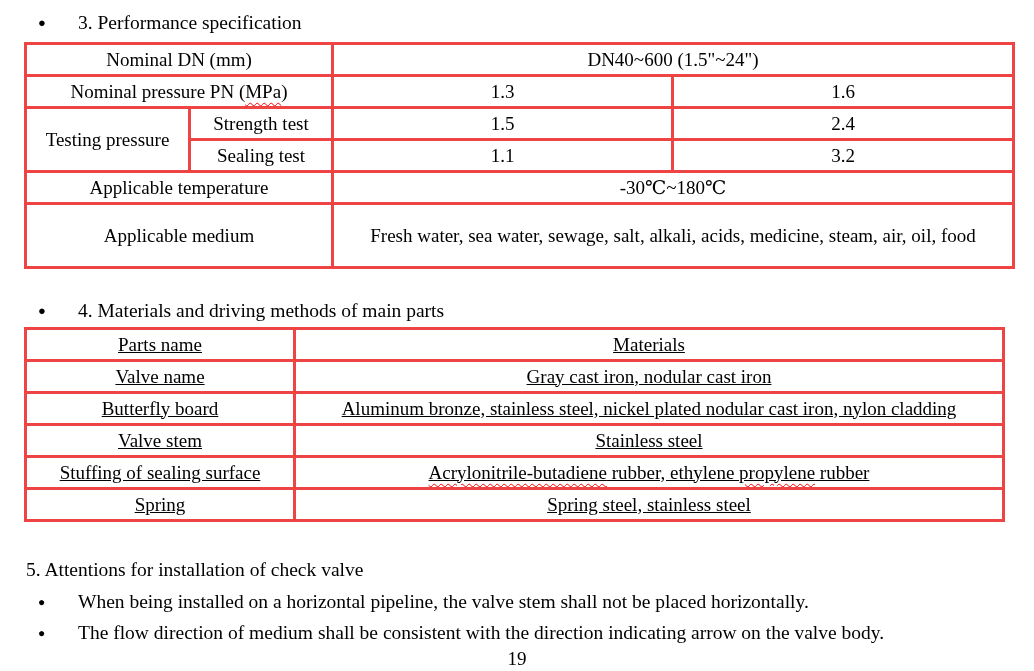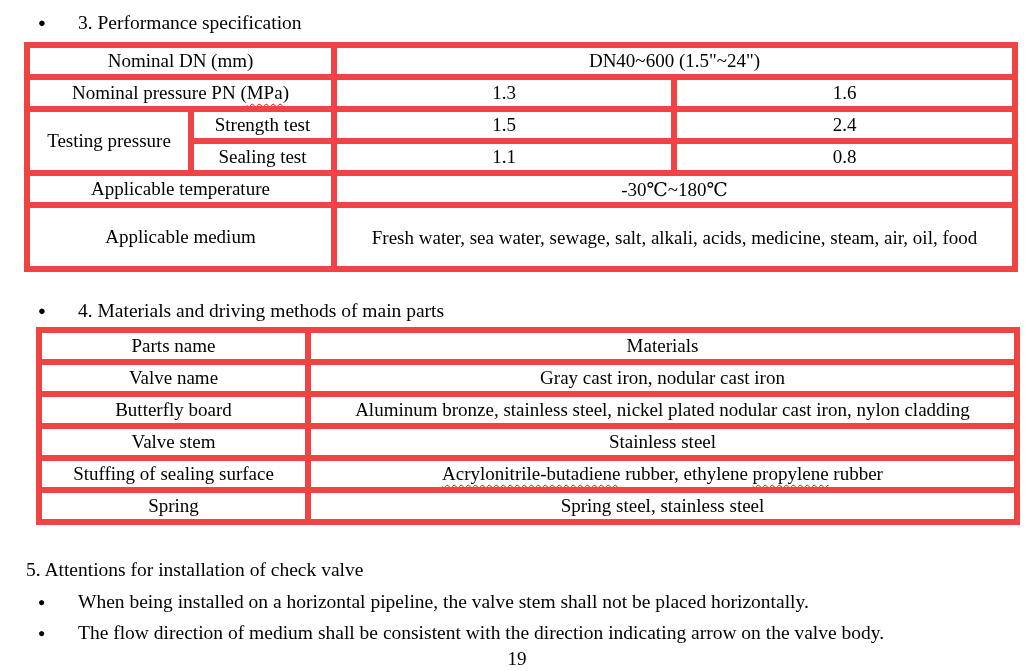--- a/index.html
+++ b/index.html
@@ -32,21 +32,21 @@
     line-height: 22px;
   }
   .list-item .bullet { font-size: 12px; }
   table {
     position: absolute;
     border-collapse: collapse;
     table-layout: fixed;
     font-size: 19px;
   }
   td {
-    border: 6px solid #ef4444;
+    border: 3px solid #ef4444;
     text-align: center;
     vertical-align: middle;
     padding: 0 4px;
     overflow: hidden;
   }
   .medium-cell span {
     display: inline-block;
     max-width: 660px;
     line-height: 29px;
   }
@@ -74,21 +74,21 @@
     position: absolute;
     left: 0;
     width: 100%;
     text-align: center;
     font-size: 19px;
   }
   
   #heading3 { top: 12px; left: 38px; }
   #table1   { top: 42px; left: 24px; width: 988px; }
   #heading4 { top: 300px; left: 38px; }
-  #table2   { top: 327px; left: 36px; width: 978px; }
+  #table2   { top: 327px; left: 24px; width: 978px; text-decoration: underline; }
   #sec5     { top: 559px; left: 26px; }
   #item1    { top: 591px; left: 38px; }
   #item2    { top: 622px; left: 38px; }
   #pagenum  { top: 648px; }
   #table1 tr.r { height: 32px; }
   #table1 tr.r-tall { height: 64px; }
   #table2 tr { height: 32px; }
 </style>
 </head>
 <body>
@@ -119,21 +119,21 @@
     </tr>
     <tr class="r">
       <td rowspan="2">Testing pressure</td>
       <td>Strength test</td>
       <td>1.5</td>
       <td>2.4</td>
     </tr>
     <tr class="r">
       <td>Sealing test</td>
       <td>1.1</td>
-      <td>0.8</td>
+      <td>3.2</td>
     </tr>
     <tr class="r">
       <td colspan="2">Applicable temperature</td>
       <td colspan="2">-30℃~180℃</td>
     </tr>
     <tr class="r-tall">
       <td colspan="2">Applicable medium</td>
       <td colspan="2" class="medium-cell"><span>Fresh water, sea water, sewage, salt, alkali, acids, medicine, steam, air, oil, food</span></td>
     </tr>
   </tbody>

